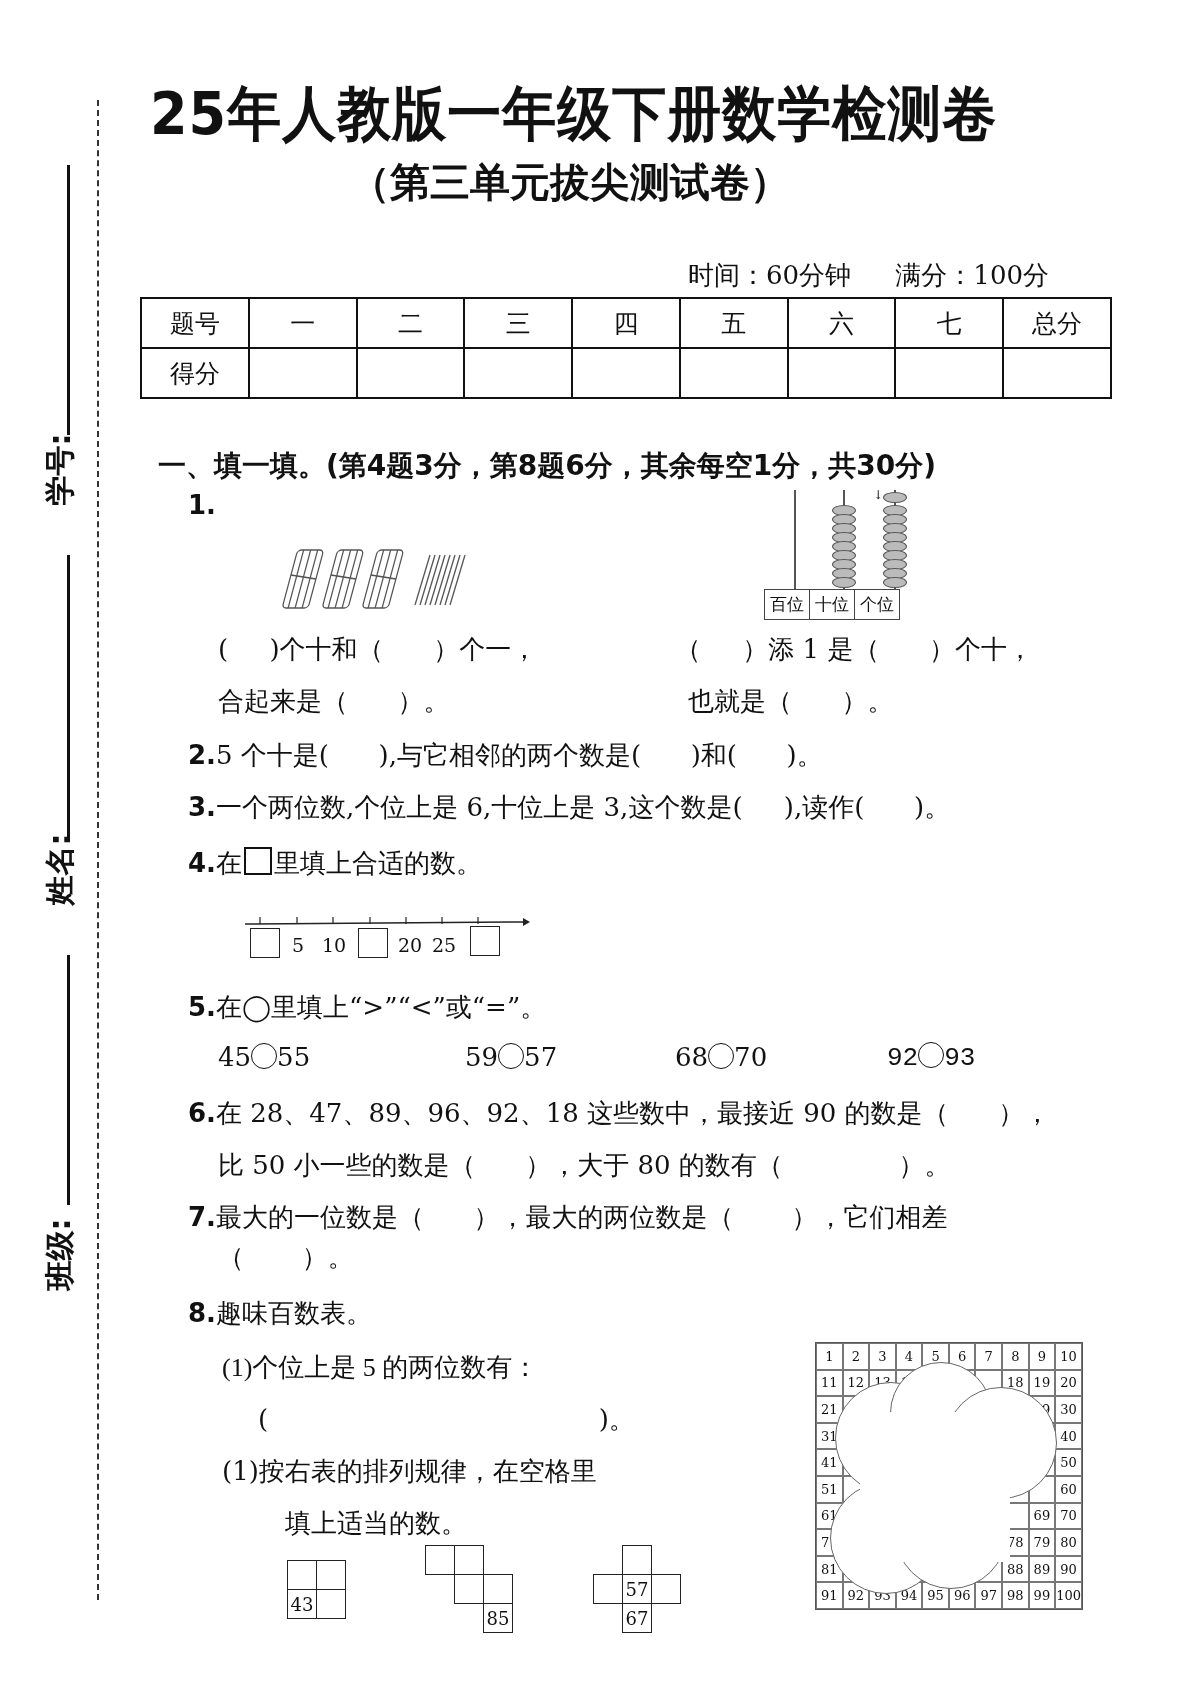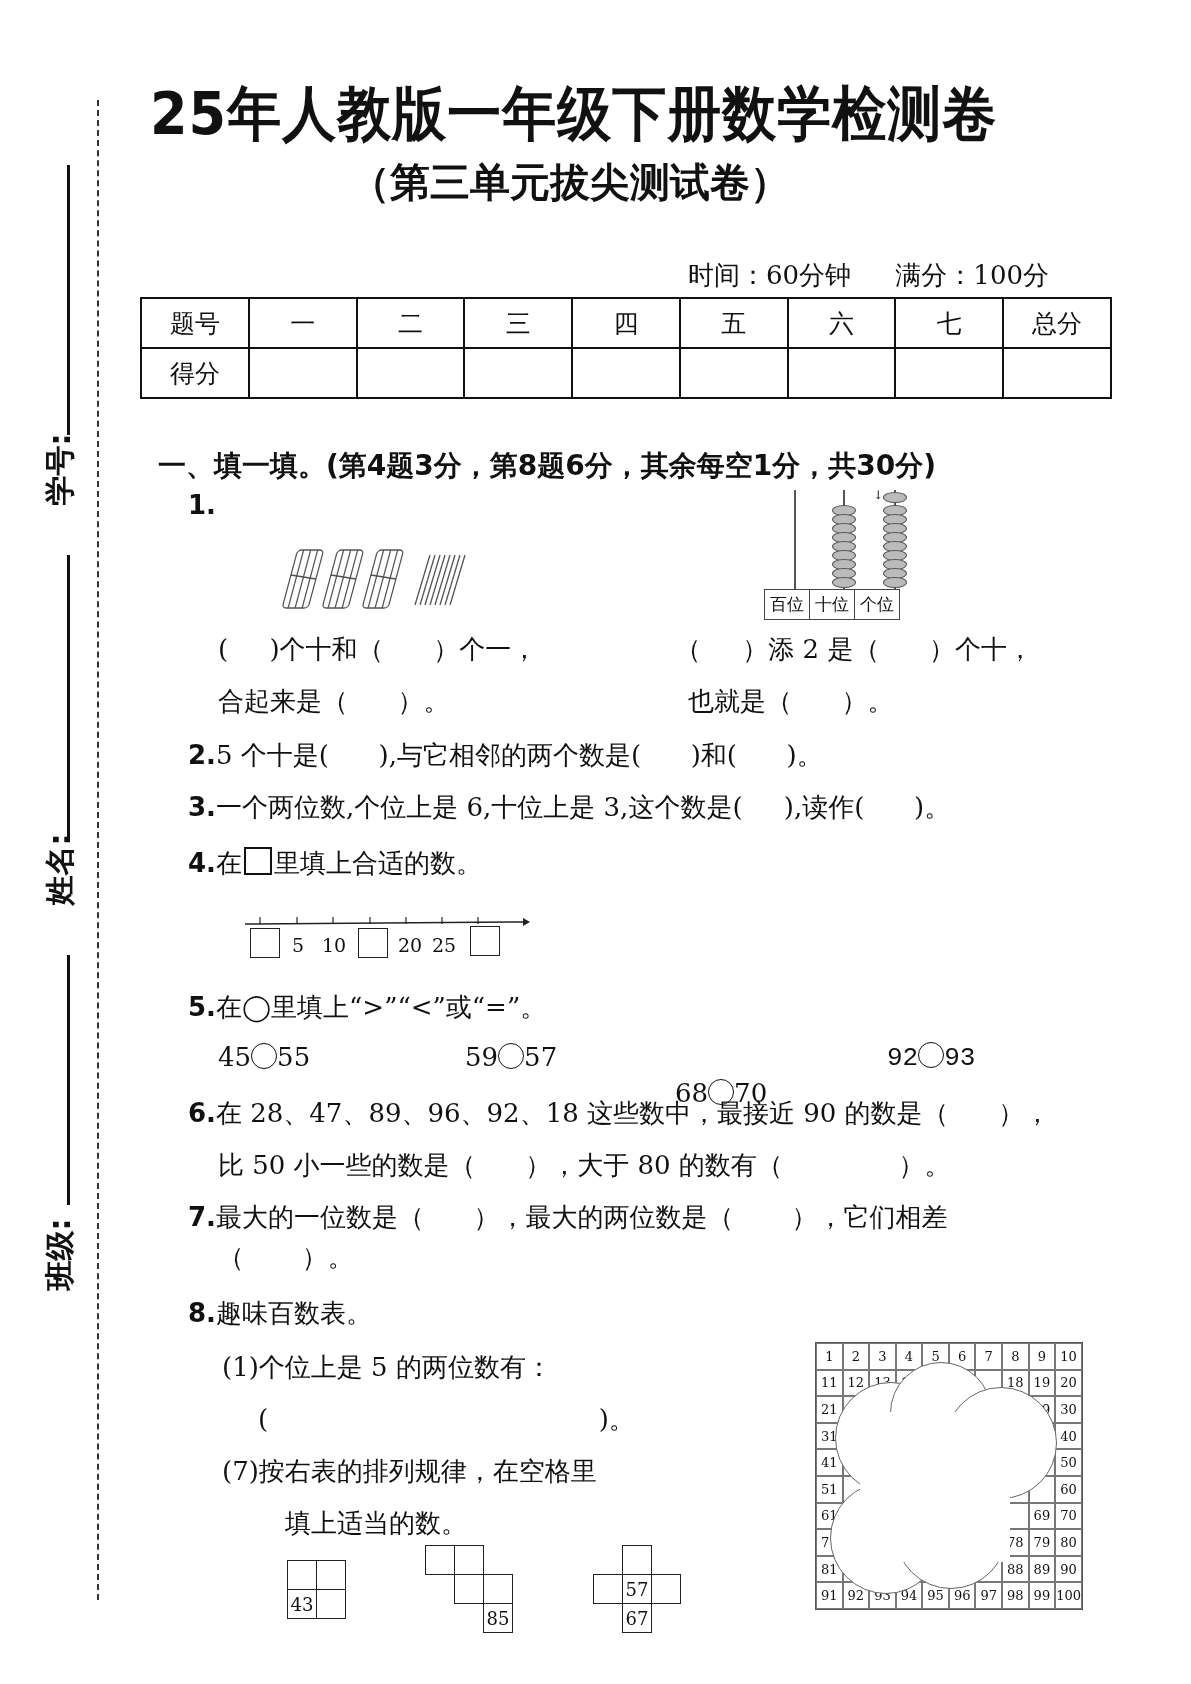--- a/index.html
+++ b/index.html
@@ -156,21 +156,21 @@
 <table class="abacus-base">
   <tbody>
       <tr>
     <td>百位</td>
     <td>十位</td>
     <td>个位</td>
   </tr>
 </tbody>
   </table>
 <div class="line" style="left:218px;top:632px;">(     )个十和（      ）个一，</div>
-<div class="line" style="left:675px;top:632px;">（     ）添 2 是（      ）个十，</div>
+<div class="line" style="left:675px;top:632px;">（     ）添 1 是（      ）个十，</div>
 <div class="line" style="left:218px;top:684px;">合起来是（      ）。</div>
 <div class="line" style="left:688px;top:684px;">也就是（      ）。</div>
 
 <div class="line" style="left:188px;top:738px;"><span class="qnum">2.</span><span>5 个十是(      ),与它相邻的两个数是(      )和(      )。</span></div>
 
 <div class="line" style="left:188px;top:790px;"><span class="qnum">3.</span><span>一个两位数,个位上是 6,十位上是 3,这个数是(     ),读作(      )。</span></div>
 
 <div class="line" style="left:188px;top:846px;"><span class="qnum">4.</span><span>在</span><span class="box-inline"></span><span>里填上合适的数。</span></div>
 <svg class="abs" style="left:245px;top:912px;" width="285" height="20">
   <line x1="0" y1="12" x2="278" y2="10" stroke="#222" stroke-width="1.5"></line>
@@ -189,33 +189,33 @@
 <div class="nl-num" style="left:292px;top:934px;">5</div>
 <div class="nl-num" style="left:322px;top:934px;">10</div>
 <div class="nl-box" style="left:358px;top:928px;"></div>
 <div class="nl-num" style="left:398px;top:934px;">20</div>
 <div class="nl-num" style="left:432px;top:934px;">25</div>
 <div class="nl-box" style="left:470px;top:926px;"></div>
 
 <div class="line" style="left:188px;top:990px;"><span class="qnum">5.</span><span>在◯里填上“&gt;”“&lt;”或“=”。</span></div>
 <div class="line" style="left:218px;top:1042px;"><span>45</span><span class="circ"></span><span>55</span></div>
 <div class="line" style="left:465px;top:1042px;"><span>59</span><span class="circ"></span><span>57</span></div>
-<div class="line" style="left:675px;top:1042px;margin-top:36px;"><span>68</span><span class="circ"></span><span>70</span></div>
+<div class="line" style="left:675px;top:1042px;"><span>68</span><span class="circ"></span><span>70</span></div>
 <div class="line" style="left:887px;top:1042px;font-family:Liberation Mono, monospace;"><span>92</span><span class="circ"></span><span>93</span></div>
 
 <div class="line" style="left:188px;top:1096px;"><span class="qnum">6.</span><span>在 28、47、89、96、92、18 这些数中，最接近 90 的数是（      ），</span></div>
 <div class="line" style="left:218px;top:1148px;">比 50 小一些的数是（      ），大于 80 的数有（              ）。</div>
 
 <div class="line" style="left:188px;top:1200px;"><span class="qnum">7.</span><span>最大的一位数是（      ），最大的两位数是（       ），它们相差</span></div>
 <div class="line" style="left:218px;top:1240px;">（       ）。</div>
 
 <div class="line" style="left:188px;top:1296px;text-align:center;"><span class="qnum">8.</span><span>趣味百数表。</span></div>
-<div class="line" style="left:222px;top:1350px;">(1)个位上是 5 的两位数有：</div>
+<div class="line" style="left:222px;top:1350px;font-family:Liberation Serif, serif;">(1)个位上是 5 的两位数有：</div>
 <div class="line" style="left:258px;top:1402px;">(                                        )。</div>
-<div class="line" style="left:222px;top:1454px;">(7)按右表的排列规律，在空格里</div>
+<div class="line" style="left:222px;top:1454px;">(1)按右表的排列规律，在空格里</div>
 <div class="line" style="left:285px;top:1506px;">填上适当的数。</div>
 
 <div class="pb" style="left:287px;top:1560px;"></div>
 <div class="pb" style="left:316px;top:1560px;"></div>
 <div class="pb" style="left:287px;top:1589px;">43</div>
 <div class="pb" style="left:316px;top:1589px;"></div>
 
 <div class="pb" style="left:425px;top:1545px;"></div>
 <div class="pb" style="left:454px;top:1545px;"></div>
 <div class="pb" style="left:454px;top:1574px;"></div>

